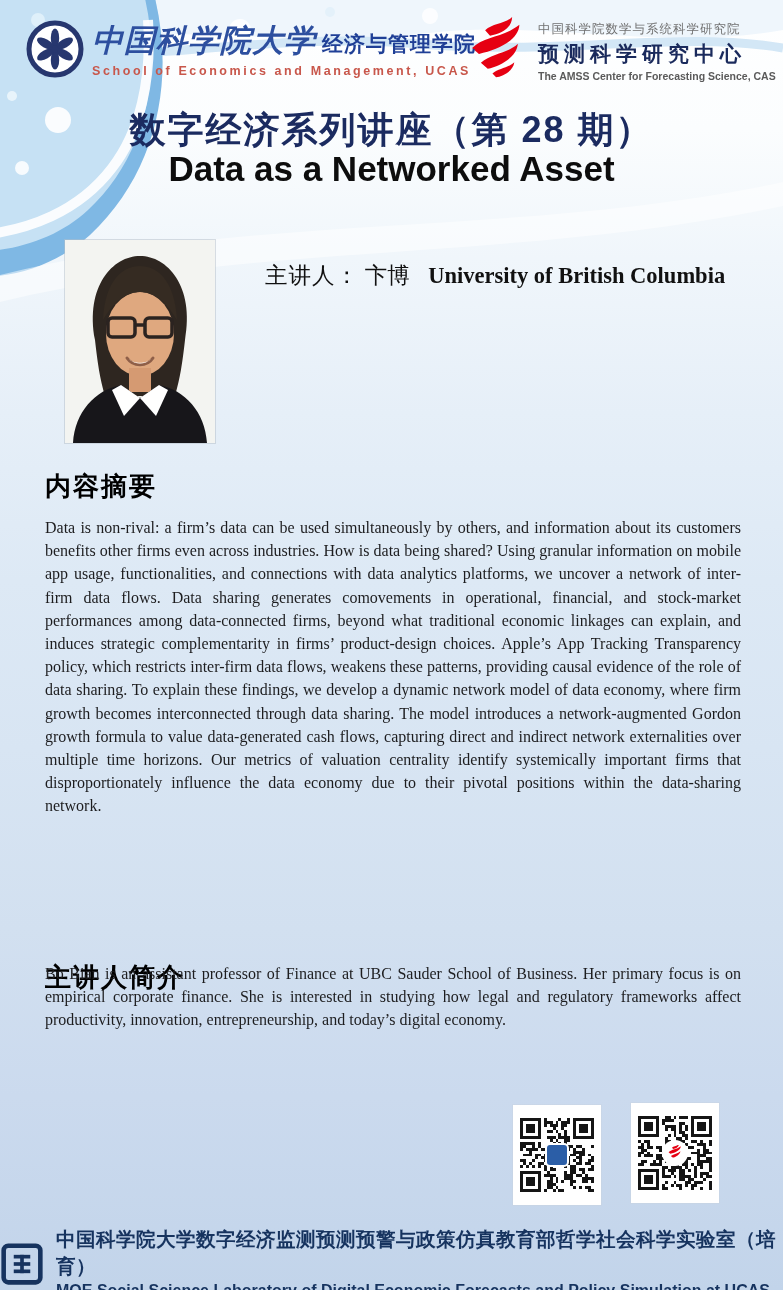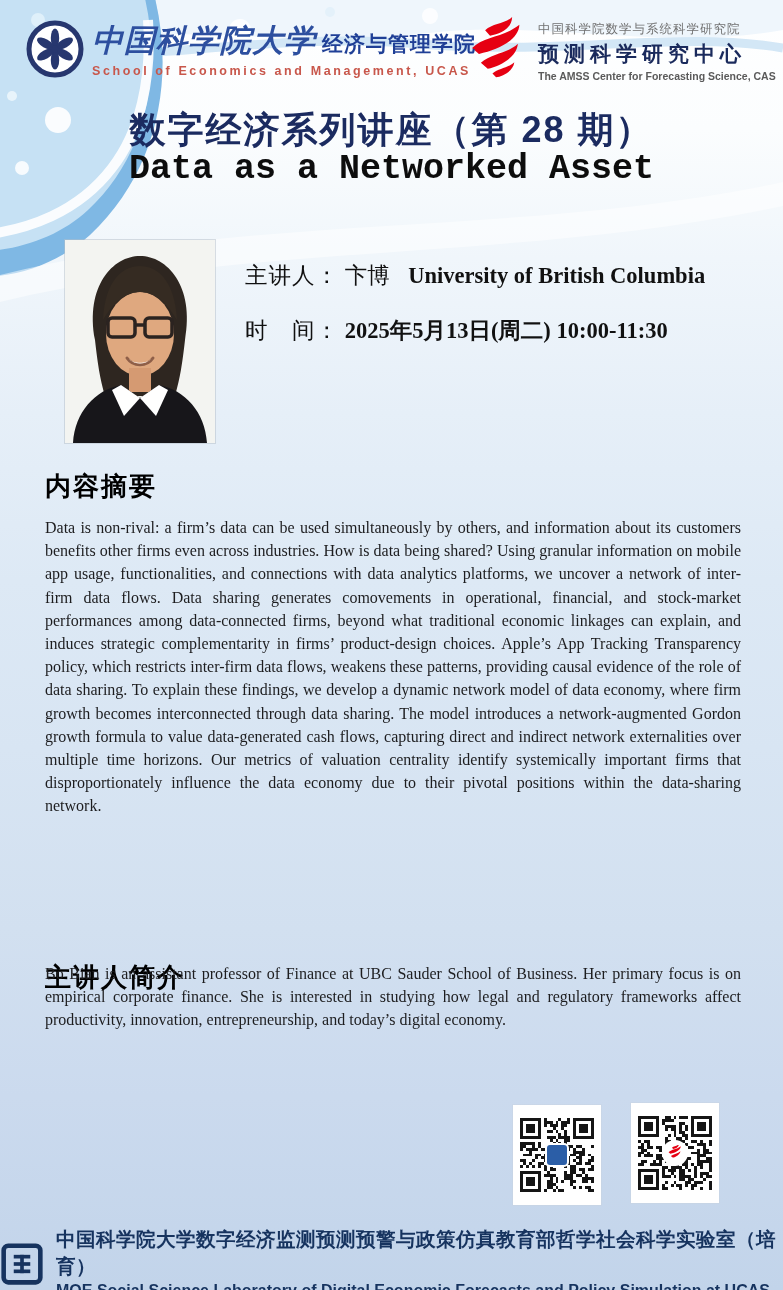--- a/index.html
+++ b/index.html
@@ -16,27 +16,27 @@
   .calli{font-size:31px;font-weight:bold;color:#2d4f9f;letter-spacing:1px;font-family:"Liberation Serif",serif;font-style:italic;}
   .school-cn{font-size:21px;font-weight:bold;color:#1f3f96;margin-left:6px;letter-spacing:1px;}
   .logo-en{font-size:12.5px;color:#c8574b;letter-spacing:2.6px;font-weight:bold;margin-top:2px;}
   #right-logo{left:466px;top:16px;display:flex;align-items:center;gap:10px;}
   .amss-line1{font-size:12.5px;color:#707070;letter-spacing:1px;}
   .amss-line2{font-size:21px;font-weight:bold;color:#1a2a5c;letter-spacing:5px;margin:2px 0;}
   .amss-line3{font-size:10.5px;color:#5a5a5a;font-weight:bold;}
 
   
   #main-title{left:0;top:106px;width:100%;text-align:center;font-size:36px;font-weight:800;color:#1b2b60;letter-spacing:2px;}
-  #sub-title{left:0;top:149px;width:100%;text-align:center;font-size:35px;font-weight:bold;color:#0d0d0d;font-family:Liberation Mono, monospace;}
+  #sub-title{left:0;top:149px;width:100%;text-align:center;font-size:35px;font-weight:bold;color:#0d0d0d;font-family:Liberation Sans, sans-serif;}
 
   
   #speaker-photo{left:65px;top:240px;width:150px;height:203px;box-shadow:0 0 0 1px rgba(180,190,200,.5);}
   #speaker-info{left:245px;top:260px;width:510px;font-family:"Liberation Serif",serif;}
   .info-row{height:32px;margin-bottom:23px;font-size:22.5px;color:#111;white-space:nowrap;}
-  .info-label{letter-spacing:1px;}
+  .info-label{letter-spacing:1px;margin-left:20px;}
   .bold{font-weight:bold;}
 
   
   .sec-heading{left:45px;width:400px;font-size:26px;font-weight:800;color:#000;letter-spacing:2px;}
   .para{left:45px;width:696px;font-family:"Liberation Serif",serif;font-size:16px;line-height:1.45;color:#1d1d1f;text-align:justify;}
   #abstract-heading{top:469px;}
   #abstract-body{top:516px;}
   #bio-heading{top:960px;}
   #bio-body{top:962px;}
 
@@ -137,24 +137,20 @@
     <path d="M8,203 C10,172 30,150 56,145 L75,158 L94,145 C120,150 140,172 142,203 Z" fill="#17161a"></path>
     <path d="M56,145 L75,158 L59,176 L47,150 Z" fill="#ffffff"></path>
     <path d="M94,145 L75,158 L91,176 L103,150 Z" fill="#ffffff"></path>
   </svg>
 
   <div class="abs" id="speaker-info">
     <div class="info-row">
       <span class="info-label">主讲人：</span>
       <span>卞博</span>
       <span class="bold" style="margin-left:13px">University of British Columbia</span>
-    </div>
-    <div class="info-row">
-      <span class="info-label">时　间：</span>
-      <span class="bold">2025年5月13日(周二) 10:00-11:30</span>
     </div>
   </div>
 
   <div class="abs sec-heading" id="abstract-heading">内容摘要</div>
   <div class="abs para" id="abstract-body">Data is non-rival: a firm’s data can be used simultaneously by others, and information about its customers benefits other firms even across industries. How is data being shared? Using granular information on mobile app usage, functionalities, and connections with data analytics platforms, we uncover a network of inter-firm data flows. Data sharing generates comovements in operational, financial, and stock-market performances among data-connected firms, beyond what traditional economic linkages can explain, and induces strategic complementarity in firms’ product-design choices. Apple’s App Tracking Transparency policy, which restricts inter-firm data flows, weakens these patterns, providing causal evidence of the role of data sharing. To explain these findings, we develop a dynamic network model of data economy, where firm growth becomes interconnected through data sharing. The model introduces a network-augmented Gordon growth formula to value data-generated cash flows, capturing direct and indirect network externalities over multiple time horizons. Our metrics of valuation centrality identify systemically important firms that disproportionately influence the data economy due to their pivotal positions within the data-sharing network.</div>
 
   <div class="abs sec-heading" id="bio-heading">主讲人简介</div>
   <div class="abs para" id="bio-body">Bo Bian is an assistant professor of Finance at UBC Sauder School of Business. Her primary focus is on empirical corporate finance. She is interested in studying how legal and regulatory frameworks affect productivity, innovation, entrepreneurship, and today’s digital economy.</div>
 
   <div class="abs qr-card" id="qr-left">

